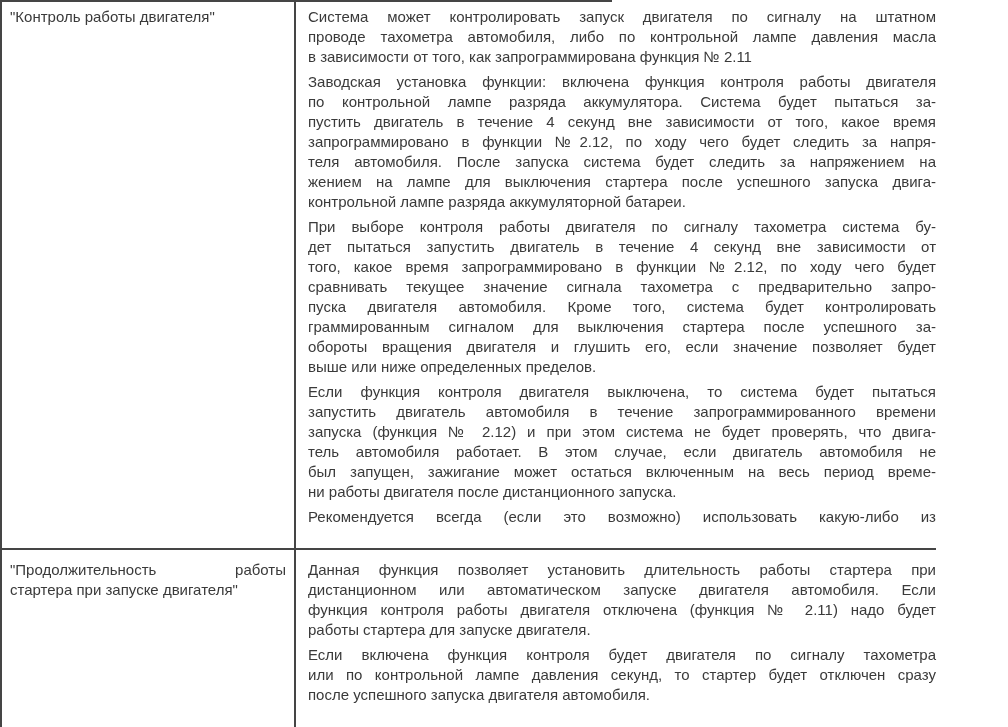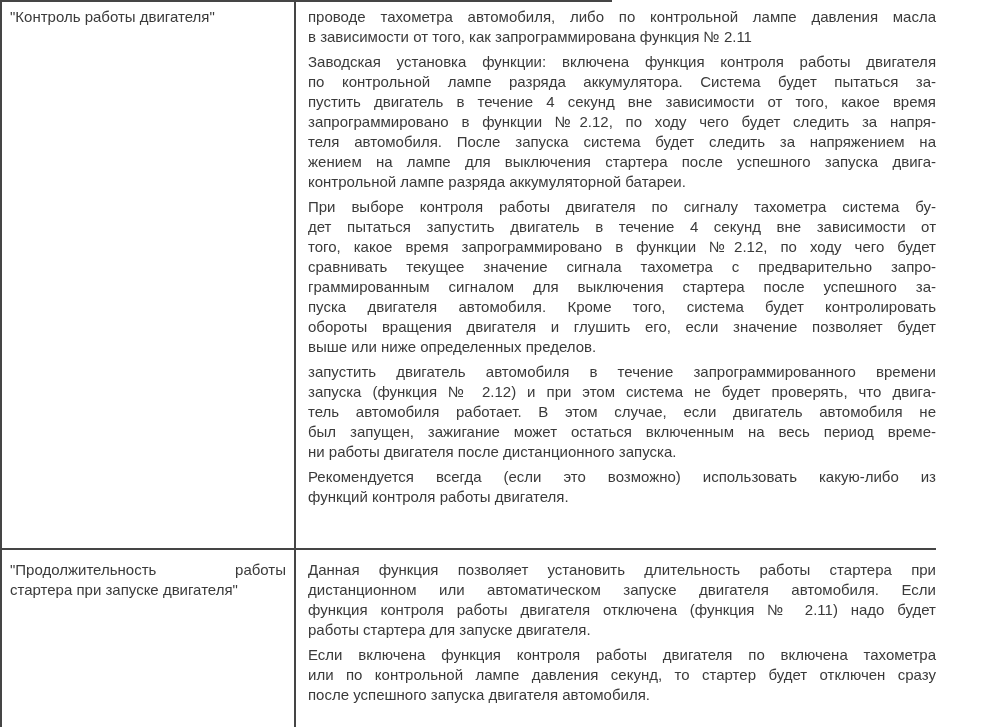--- a/index.html
+++ b/index.html
@@ -46,68 +46,69 @@
   <div class="rule divider-v"></div>
   <div class="rule divider-h"></div>
 
   <div class="table">
     <div>
       <div class="cell cell-term-1 term-cell">
           <div class="line last"><span>"Контроль работы двигателя"</span></div>
         </div>
       <div class="cell cell-def-1 def-cell">
           <div class="para">
+            <div class="line"><span>Система может контролировать запуск двигателя по сигналу на штатном</span></div>
             <div class="line"><span>проводе тахометра автомобиля, либо по контрольной лампе давления масла</span></div>
             <div class="line last"><span>в зависимости от того, как запрограммирована функция № 2.11</span></div>
           </div>
           <div class="para">
             <div class="line"><span>Заводская установка функции: включена функция контроля работы двигателя</span></div>
             <div class="line"><span class="it">по контрольной лампе разряда аккумулятора.</span><span> Система будет пытаться за-</span></div>
             <div class="line"><span>пустить двигатель в течение 4 секунд вне зависимости от того, какое время</span></div>
             <div class="line"><span>запрограммировано в функции №2.12, по ходу чего будет следить за напря-</span></div>
             <div class="line"><span>теля автомобиля. После запуска система будет следить за напряжением на</span></div>
             <div class="line"><span>жением на лампе для выключения стартера после успешного запуска двига-</span></div>
             <div class="line last"><span>контрольной лампе разряда аккумуляторной батареи.</span></div>
           </div>
           <div class="para">
             <div class="line"><span>При выборе контроля работы двигателя </span><span class="it">по сигналу тахометра</span><span> система бу-</span></div>
             <div class="line"><span>дет пытаться запустить двигатель в течение 4 секунд вне зависимости от</span></div>
             <div class="line"><span>того, какое время запрограммировано в функции №2.12, по ходу чего будет</span></div>
             <div class="line"><span>сравнивать текущее значение сигнала тахометра с предварительно запро-</span></div>
+            <div class="line"><span>пуска двигателя автомобиля. Кроме того, система будет контролировать</span></div>
             <div class="line"><span>граммированным сигналом для выключения стартера после успешного за-</span></div>
-            <div class="line"><span>пуска двигателя автомобиля. Кроме того, система будет контролировать</span></div>
             <div class="line"><span>обороты вращения двигателя и глушить его, если значение позволяет будет</span></div>
             <div class="line last"><span>выше или ниже определенных пределов.</span></div>
           </div>
           <div class="para">
+            <div class="line"><span>Если функция контроля двигателя </span><span class="it">выключена</span><span>, то система будет пытаться</span></div>
             <div class="line"><span>запустить двигатель автомобиля в течение запрограммированного времени</span></div>
             <div class="line"><span>запуска (функция № 2.12) и при этом система не будет проверять, что двига-</span></div>
             <div class="line"><span>тель автомобиля работает. В этом случае, если двигатель автомобиля не</span></div>
             <div class="line"><span>был запущен, зажигание может остаться включенным на весь период време-</span></div>
             <div class="line last"><span>ни работы двигателя после дистанционного запуска.</span></div>
           </div>
           <div class="para">
             <div class="line"><span>Рекомендуется </span><span class="it">всегда</span><span> (если это возможно) использовать какую-либо из</span></div>
-            <div class="line last"><span>функций контроля работы двигателя.</span></div>
           </div>
         </div>
     </div>
     <div>
       <div class="cell cell-term-2 term-cell">
           <div class="line"><span>"Продолжительность работы</span></div>
           <div class="line last"><span>стартера при запуске двигателя"</span></div>
         </div>
       <div class="cell cell-def-2 def-cell">
           <div class="para">
             <div class="line"><span>Данная функция позволяет установить длительность работы стартера при</span></div>
             <div class="line"><span>дистанционном или автоматическом запуске двигателя автомобиля. Если</span></div>
             <div class="line"><span>функция контроля работы двигателя отключена (функция № 2.11) надо будет</span></div>
             <div class="line last"><span>работы стартера для запуске двигателя.</span></div>
           </div>
           <div class="para">
-            <div class="line"><span>Если включена функция контроля работы двигателя по включена тахометра</span></div>
+            <div class="line"><span>Если включена функция контроля будет двигателя по сигналу тахометра</span></div>
             <div class="line"><span>или по контрольной лампе давления секунд, то стартер будет отключен сразу</span></div>
             <div class="line last"><span>после успешного запуска двигателя автомобиля.</span></div>
           </div>
         </div>
     </div>
   </div>
 </div>
 
 </body></html>

